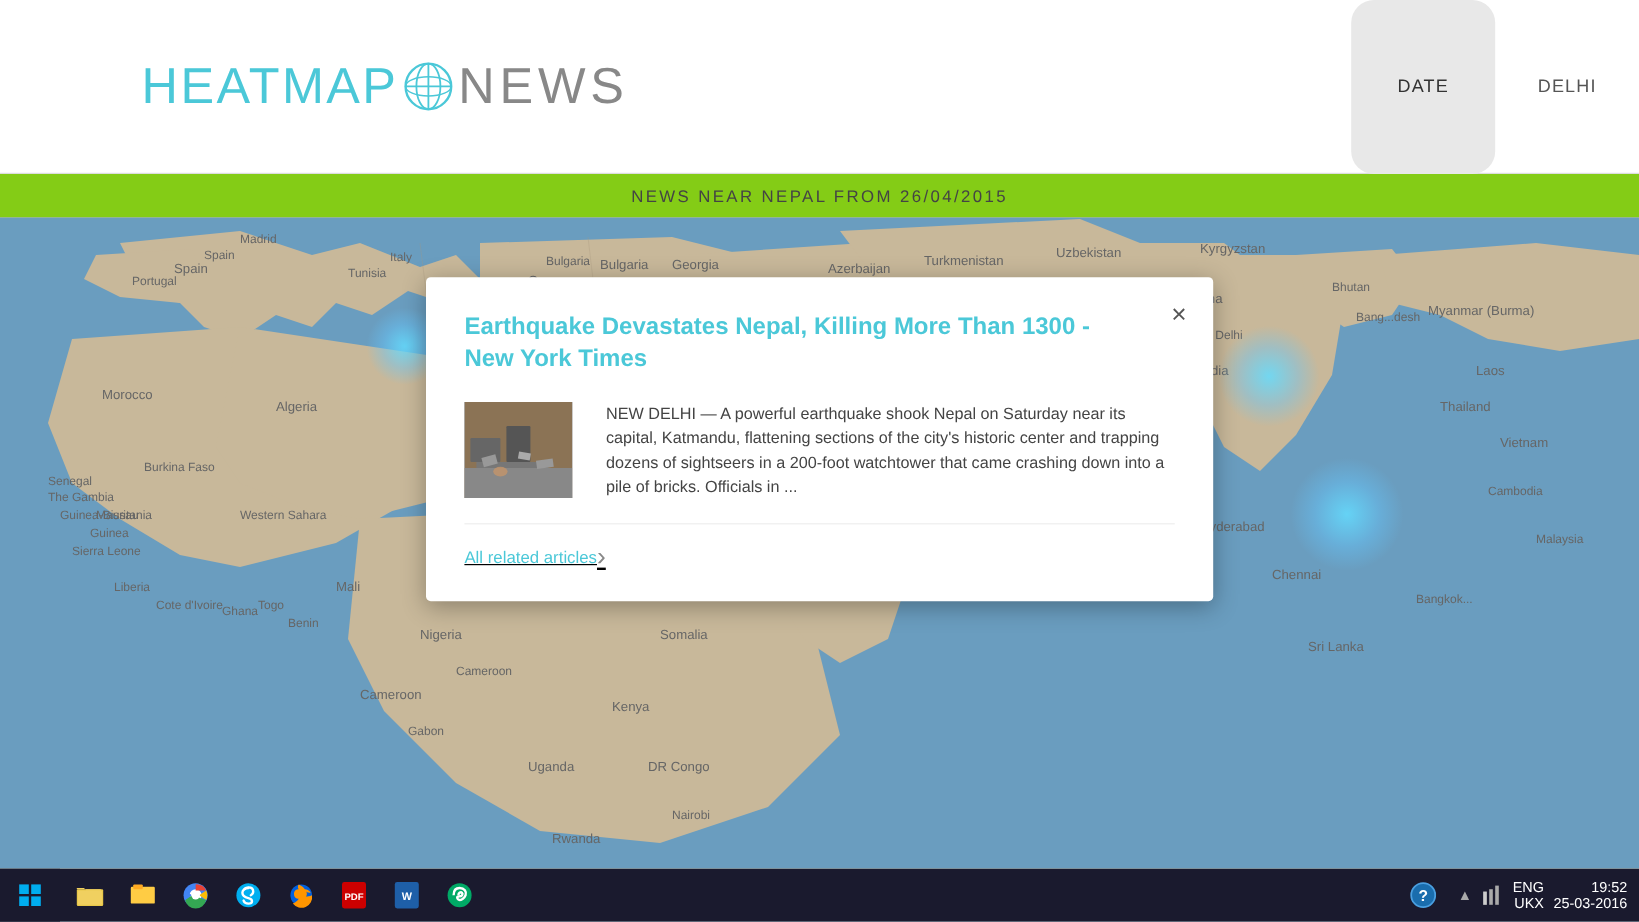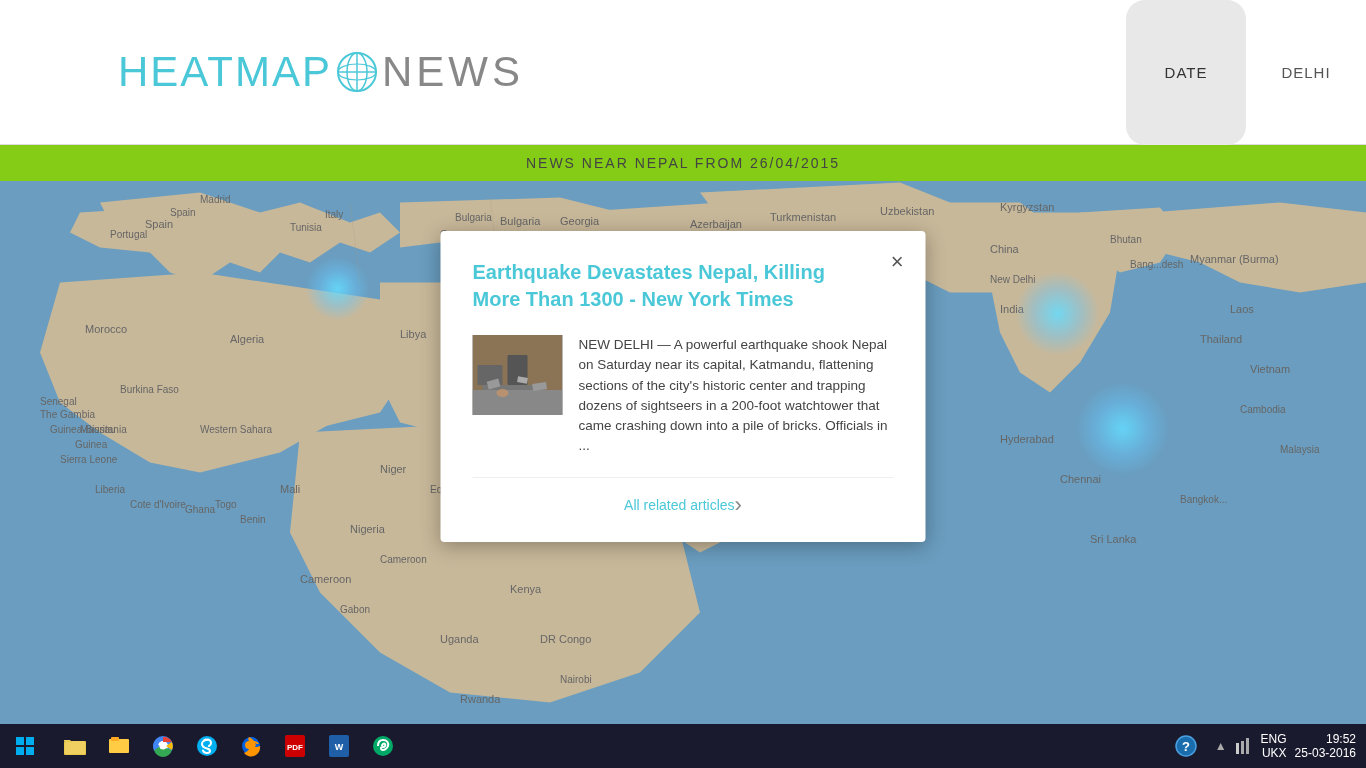--- a/index.html
+++ b/index.html
@@ -100,21 +100,21 @@
       background: radial-gradient(circle, rgba(100,220,255,0.85) 0%, rgba(100,200,255,0.4) 40%, transparent 70%);
       pointer-events: none;
     }
 
     
     #popup {
       position: absolute;
       top: 50px;
       left: 50%;
       transform: translateX(-50%);
-      width: 485px;
+      width: 656px;
       background: #fff;
       border-radius: 4px;
       box-shadow: 0 4px 20px rgba(0,0,0,0.3);
       padding: 28px 32px 24px 32px;
       z-index: 100;
     }
     #popup-title {
       font-size: 20px;
       font-weight: bold;
       color: #4bc8d8;
@@ -148,27 +148,29 @@
       position: relative;
     }
     #popup-image-inner {
       width: 90px;
       height: 80px;
     }
     #popup-text {
       font-size: 13.5px;
       color: #444;
       line-height: 1.5;
+      margin-left: 12px;
     }
     #popup-footer {
       display: flex;
       align-items: center;
-      justify-content: center;
+      justify-content: flex-start;
       border-top: 1px solid #eee;
       padding-top: 14px;
+      text-decoration: underline;
     }
     #popup-related {
       color: #4bc8d8;
       font-size: 14px;
       cursor: pointer;
       text-decoration: none;
     }
     #popup-arrow {
       font-size: 22px;
       color: #888;

